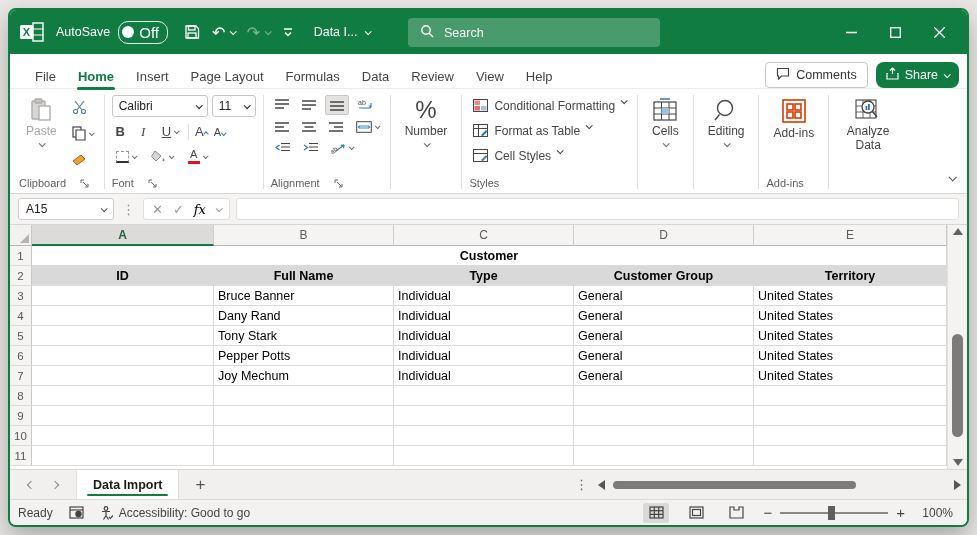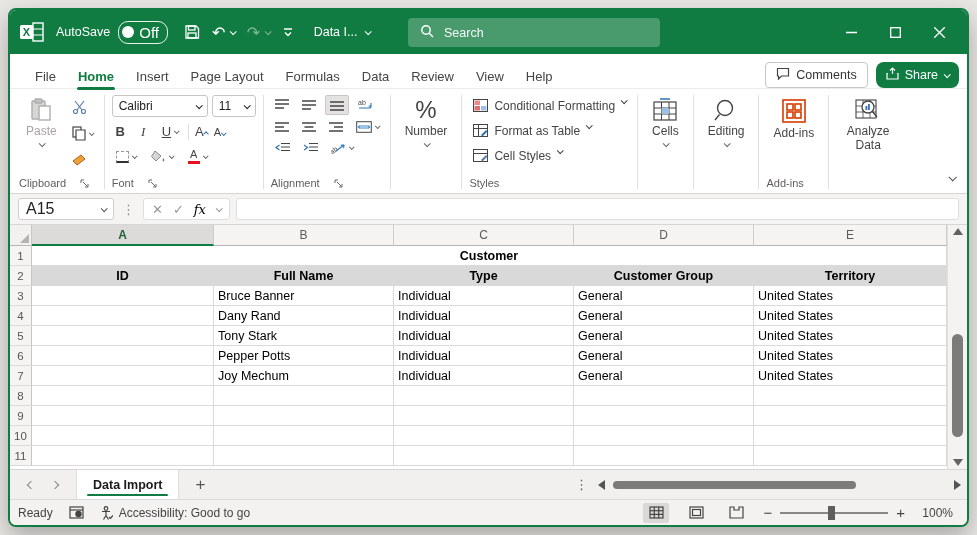--- a/index.html
+++ b/index.html
@@ -51,21 +51,21 @@
   .stylebtn { display:flex; align-items:flex-start; gap:6px; font-size:12px; color:#444; padding:3px 4px; border-radius:3px; cursor:pointer; white-space:nowrap; }
   .fontsel { display:flex; align-items:center; justify-content:space-between; border:1px solid #c8c6c4; border-radius:3px; background:#fff; height:22px; padding:0 6px; font-size:12px; color:#222; cursor:pointer; }
   .launcher { cursor:pointer; display:flex; }
   .selbox { background:#e5e3e1; border:1px solid #c9c7c5; border-radius:2px; }
   .minirow { display:flex; align-items:center; gap:2px; }
   .fontcol { display:flex; flex-direction:column; gap:4px; padding-top:2px; }
   .bi { font-size:13px; color:#444; width:17px; text-align:center; cursor:pointer; }
 
   
   .formulabar { height:31px; background:#f5f4f3; display:flex; align-items:center; padding:0 8px 0 8px; gap:6px; border-bottom:1px solid #d8d6d4; flex:0 0 auto; }
-  .namebox { width:96px; height:22px; background:#fff; border:1px solid #d0cecc; border-radius:3px; display:flex; align-items:center; justify-content:space-between; padding:0 7px; font-size:16px; color:#222; cursor:pointer; }
+  .namebox { width:96px; height:22px; background:#fff; border:1px solid #d0cecc; border-radius:3px; display:flex; align-items:center; justify-content:space-between; padding:0 7px; font-size:12px; color:#222; cursor:pointer; }
   .vdots { color:#8a8886; font-size:13px; letter-spacing:0; padding:0 2px; cursor:default; }
   .fxgroup { display:flex; align-items:center; gap:10px; background:#fff; border:1px solid #e0dedc; border-radius:3px; height:22px; padding:0 8px; color:#9a9896; }
   .fx { font-family:"DejaVu Serif", serif; font-style:italic; font-size:13px; color:#000000; }
   .formula-input { flex:1; height:22px; background:#fff; border:1px solid #e0dedc; border-radius:3px; outline:none; padding:0 6px; font-size:12px; font-family:"Liberation Sans",sans-serif; }
 
   
   .gridwrap { flex:1; display:flex; overflow:hidden; background:#fff; }
   .gridmain { flex:1; display:flex; flex-direction:column; overflow:hidden; }
   .gridrow { display:grid; grid-template-columns:22px 182px 180px 180px 180px 1fr; }
   .headrow { height:21px; flex:0 0 auto; }

